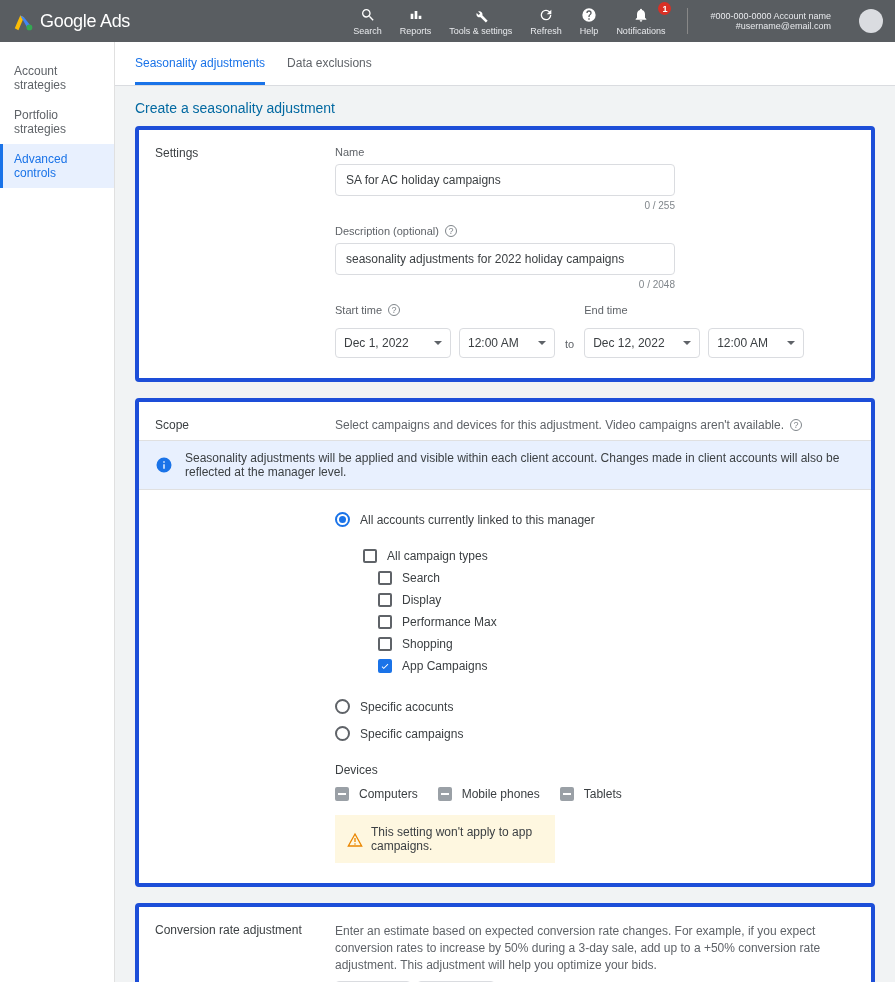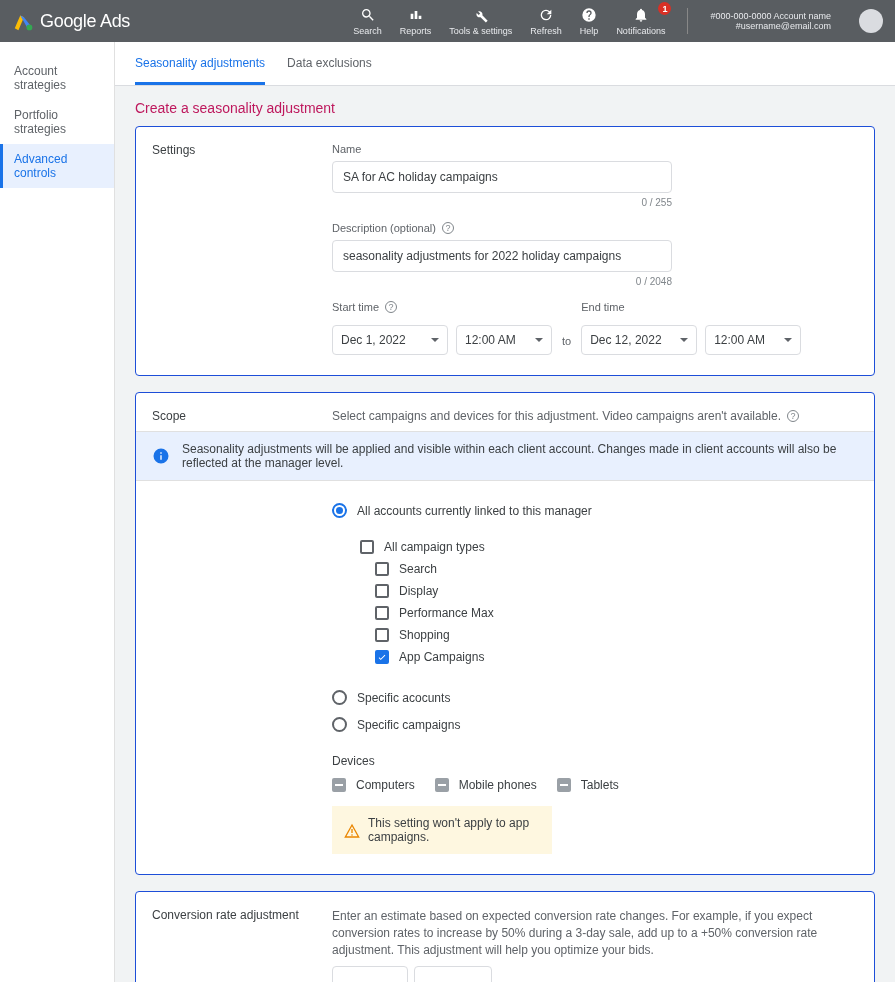--- a/index.html
+++ b/index.html
@@ -40,22 +40,22 @@
   .sidebar { width: 115px; background: #fff; padding-top: 14px; border-right: 1px solid #e0e0e0; min-height: 940px; }
   .side-item { padding: 8px 14px; font-size: 12px; color: #5f6368; cursor: pointer; }
   .side-item.active { color: #1a73e8; background: #e8f0fe; border-left: 3px solid #1a73e8; padding-left: 11px; }
   .main { flex: 1; background: #f1f3f4; padding: 0; }
   
   .tabbar { background: #fff; border-bottom: 1px solid #dadce0; padding: 0 20px; display: flex; gap: 22px; }
   .tab { padding: 14px 0 12px; font-size: 12px; color: #5f6368; border-bottom: 3px solid transparent; cursor: pointer; }
   .tab.active { color: #1a73e8; border-bottom-color: #1a73e8; }
   
   .content { padding: 0 20px 24px; }
-  .page-title { font-size: 14px; color: #be185d; padding: 14px 0 10px; }
-  .card { background: #fff; border: 1px solid #1d4ed8; border-radius: 4px; margin-bottom: 16px; }
+  .page-title { font-size: 14px; color: #0369a1; padding: 14px 0 10px; }
+  .card { background: #fff; border: 4px solid #1d4ed8; border-radius: 4px; margin-bottom: 16px; }
   .section { display: flex; padding: 16px 16px 20px; }
   .section-label { width: 180px; font-size: 12px; color: #3c4043; font-weight: 500; flex-shrink: 0; }
   .section-body { flex: 1; }
   .form-label { font-size: 11px; color: #5f6368; display: flex; align-items: center; gap: 6px; margin-bottom: 6px; }
   .input-field {
     width: 340px; border: 1px solid #dadce0; border-radius: 4px;
     padding: 8px 10px; font-size: 12px; color: #3c4043; font-family: inherit; background:#fff;
   }
   .counter { font-size: 10px; color: #80868b; text-align: right; width: 340px; margin-top: 4px; }
   .fg { margin-bottom: 14px; }

